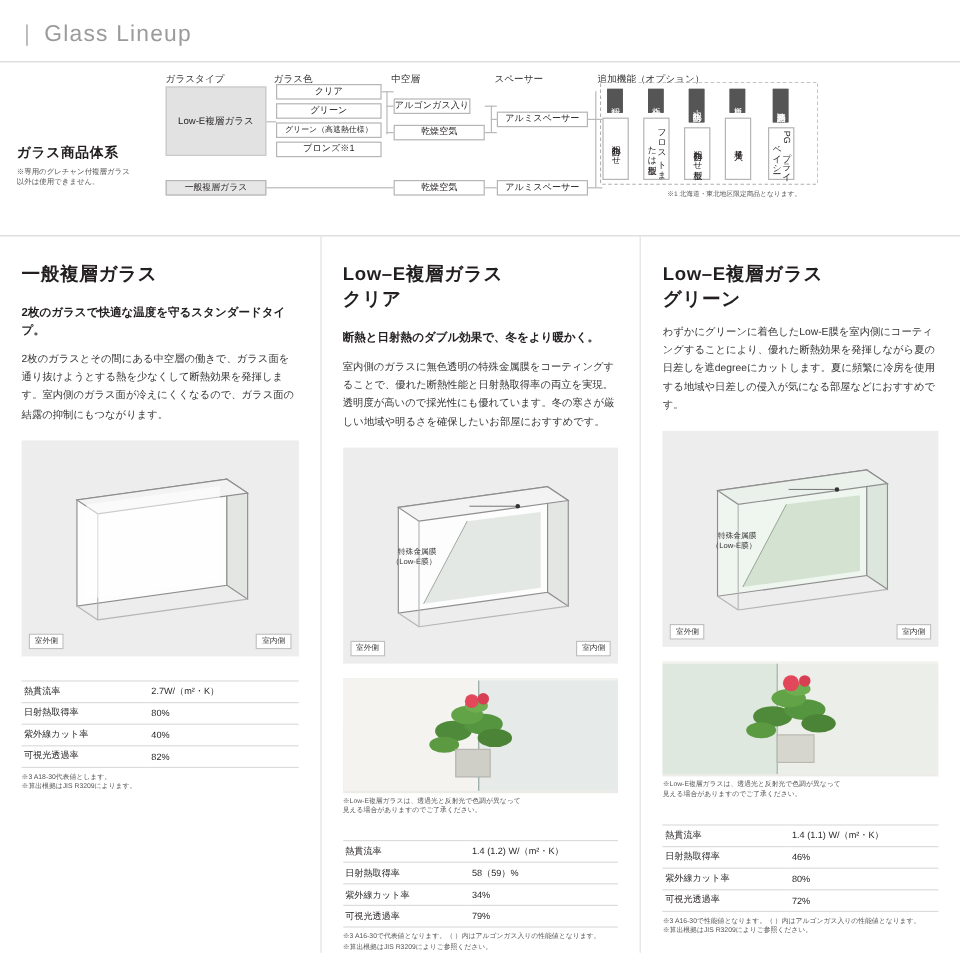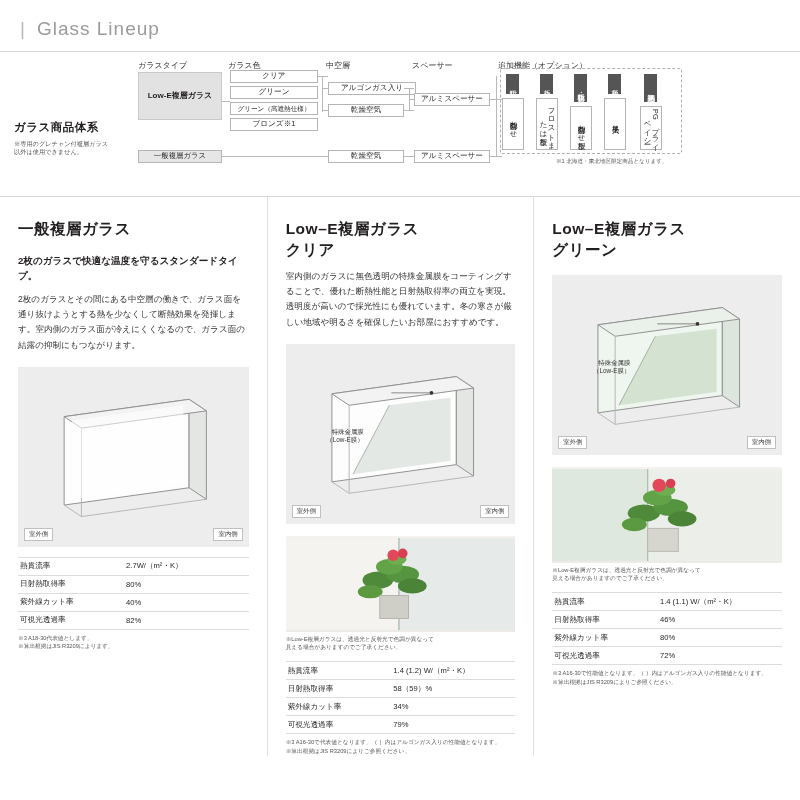--- a/index.html
+++ b/index.html
@@ -108,21 +108,21 @@
   .photo-area {
     margin-top: 12px;
     height: 96px;
     position:relative;
     background: linear-gradient(to bottom, #f3f2ef 0%, #ecebe7 100%);
   }
   .photo-note { font-size:5.7px; color:#555; margin-top:4px; line-height:1.35; }
 
   
   .spec {
-    margin-top: 10px;
+    margin-top: 20px;
     width:100%;
     border-collapse: collapse;
     font-size:7.6px;
   }
   .spec tr { border-bottom:1px solid #dcdcdc; }
   .spec tr:first-child { border-top:1px solid #dcdcdc; }
   .spec td { padding:3.5px 2px; }
   .spec td.k { width:46%; color:#231f20; }
   .spec td.v { color:#231f20; }
   .spec-note { font-size:5.7px; color:#555; margin-top:4px; line-height:1.5; }
@@ -144,29 +144,29 @@
     <div class="dl-note" style="white-space:pre-line;">※専用のグレチャン付複層ガラス
 以外は使用できません。</div>
   </div>
 
   <div class="diag-col-head" style="left:138px; top:4px; width:84px;">ガラスタイプ</div>
   <div class="diag-col-head" style="left:228px; top:4px; width:92px;">ガラス色</div>
   <div class="diag-col-head" style="left:326px; top:4px; width:80px;">中空層</div>
   <div class="diag-col-head" style="left:412px; top:4px; width:78px;">スペーサー</div>
   <div class="diag-col-head" style="left:498px; top:4px; width:180px;">追加機能（オプション）</div>
 
-  <div class="dbox shade" style="left:138px; top:16px; width:84px; height:48px; font-size:8px;font-weight:bold;">Low-E複層ガラス</div>
+  <div class="dbox shade" style="left:138px; top:16px; width:84px; height:58px; font-size:8px;">Low-E複層ガラス</div>
   <div class="dbox gray-fill" style="left:138px; top:94px; width:84px; height:13px; font-size:7.4px;">一般複層ガラス</div>
 
   <div class="dbox" style="left:230px; top:14px; width:88px; height:13px;">クリア</div>
   <div class="dbox" style="left:230px; top:30px; width:88px; height:13px;">グリーン</div>
   <div class="dbox" style="left:230px; top:46px; width:88px; height:13px; font-size:6.6px;">グリーン（高遮熱仕様）</div>
   <div class="dbox" style="left:230px; top:62px; width:88px; height:13px;">ブロンズ※1</div>
 
-  <div class="dbox" style="left:328px; top:26px; width:88px; height:13px;">アルゴンガス入り</div>
+  <div class="dbox" style="left:328px; top:26px; width:64px; height:13px;">アルゴンガス入り</div>
   <div class="dbox" style="left:328px; top:48px; width:76px; height:13px;">乾燥空気</div>
   <div class="dbox" style="left:328px; top:94px; width:76px; height:13px;">乾燥空気</div>
 
   <div class="dbox" style="left:414px; top:37px; width:76px; height:13px;">アルミスペーサー</div>
   <div class="dbox" style="left:414px; top:94px; width:76px; height:13px;">アルミスペーサー</div>
 
   <div class="opt-frame" style="left:500px; top:12px; width:182px; height:86px;"></div>
 
   <div class="dbox vert hdr" style="left:506px; top:18px; width:13px; height:20px;">防犯</div>
   <div class="dbox vert hdr" style="left:540px; top:18px; width:13px; height:20px;">合板</div>
@@ -245,20 +245,21 @@
       </table>
     <div class="spec-note" style="white-space:pre-line;">※3 A18-30代表値とします。
 ※算出根拠はJIS R3209によります。</div>
   </div>
 
   <div class="col">
     <div class="c-title">
       <span>Low–E複層ガラス</span>
       <span class="t2">クリア</span>
     </div>
+    <div class="c-lead">断熱と日射熱のダブル効果で、冬をより暖かく。</div>
     <div class="c-body">室内側のガラスに無色透明の特殊金属膜をコーティングすることで、優れた断熱性能と日射熱取得率の両立を実現。透明度が高いので採光性にも優れています。冬の寒さが厳しい地域や明るさを確保したいお部屋におすすめです。</div>
 
     <div class="img-area" style="height:180px;">
       <svg width="100%" height="180" viewBox="0 0 240 180">
         <polygon points="48,48 178,30 178,122 48,140" fill="#fdfdfd" stroke="#8e8e8e" stroke-width="1"></polygon>
         <polygon points="178,30 196,42 196,134 178,122" fill="#e4e6e4" stroke="#8e8e8e" stroke-width="1"></polygon>
         <polygon points="48,48 66,60 196,42 178,30" fill="#f2f3f2" stroke="#8e8e8e" stroke-width="1"></polygon>
         <line x1="66" y1="60" x2="66" y2="152" stroke="#b5b5b5" stroke-width="1"></line>
         <line x1="66" y1="152" x2="196" y2="134" stroke="#b5b5b5" stroke-width="1"></line>
         <line x1="48" y1="140" x2="66" y2="152" stroke="#b5b5b5" stroke-width="1"></line>
@@ -316,20 +317,21 @@
       </table>
     <div class="spec-note" style="white-space:pre-line;">※3 A16-30で代表値となります。（ ）内はアルゴンガス入りの性能値となります。
 ※算出根拠はJIS R3209によりご参照ください。</div>
   </div>
 
   <div class="col">
     <div class="c-title">
       <span>Low–E複層ガラス</span>
       <span class="t2">グリーン</span>
     </div>
+    <div class="c-body">わずかにグリーンに着色したLow-E膜を室内側にコーティングすることにより、優れた断熱効果を発揮しながら夏の日差しを遮degreeにカットします。夏に頻繁に冷房を使用する地域や日差しの侵入が気になる部屋などにおすすめです。</div>
 
     <div class="img-area" style="height:180px;">
       <svg width="100%" height="180" viewBox="0 0 240 180">
         <polygon points="48,48 178,30 178,122 48,140" fill="#eff5ef" stroke="#8e8e8e" stroke-width="1"></polygon>
         <polygon points="178,30 196,42 196,134 178,122" fill="#dce6dc" stroke="#8e8e8e" stroke-width="1"></polygon>
         <polygon points="48,48 66,60 196,42 178,30" fill="#eaf0ea" stroke="#8e8e8e" stroke-width="1"></polygon>
         <line x1="66" y1="60" x2="66" y2="152" stroke="#b5b5b5" stroke-width="1"></line>
         <line x1="66" y1="152" x2="196" y2="134" stroke="#b5b5b5" stroke-width="1"></line>
         <line x1="48" y1="140" x2="66" y2="152" stroke="#b5b5b5" stroke-width="1"></line>
         <polygon points="108,60 172,52 172,118 70,132" fill="#cfe0cd" opacity="0.9"></polygon>

